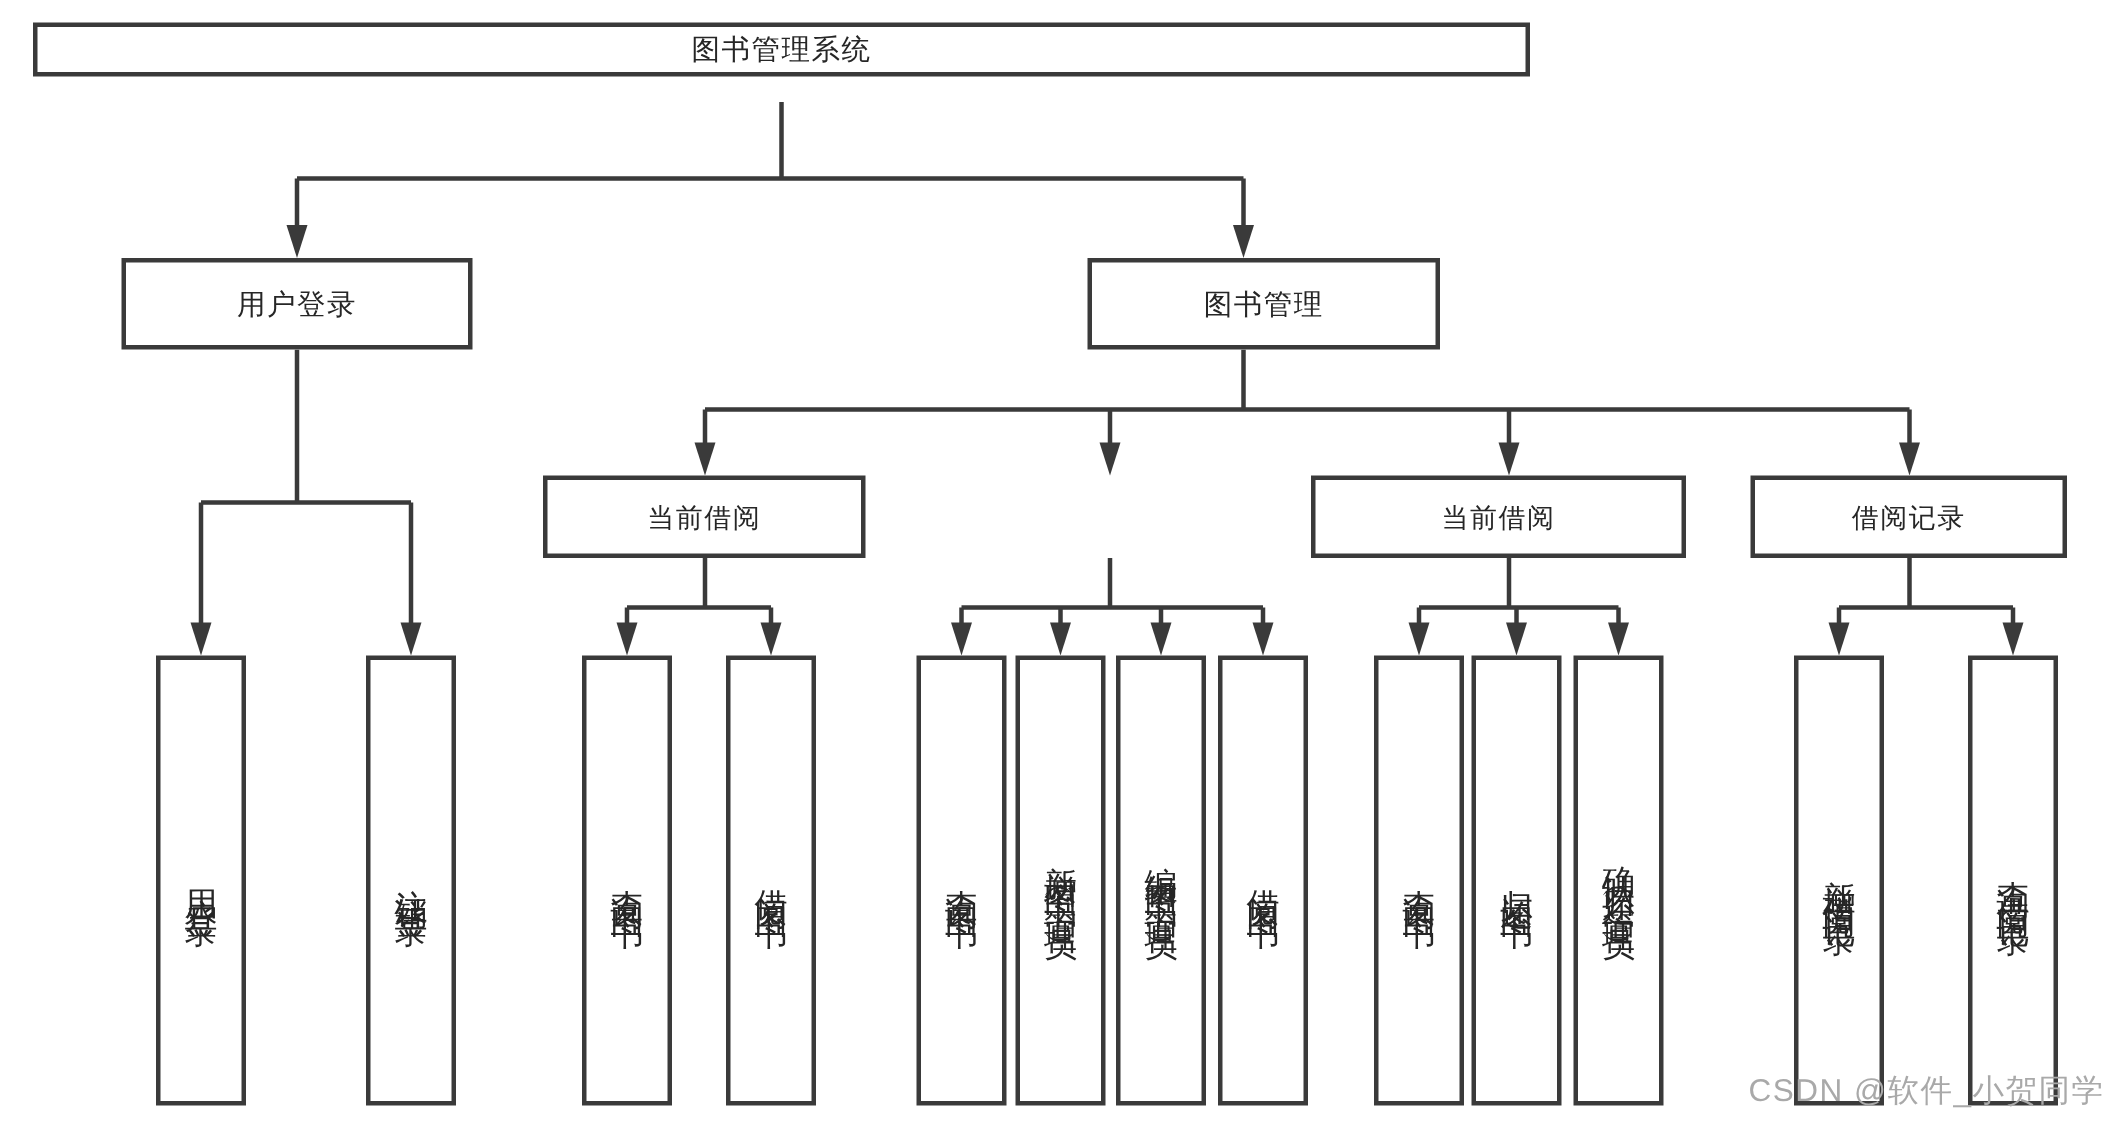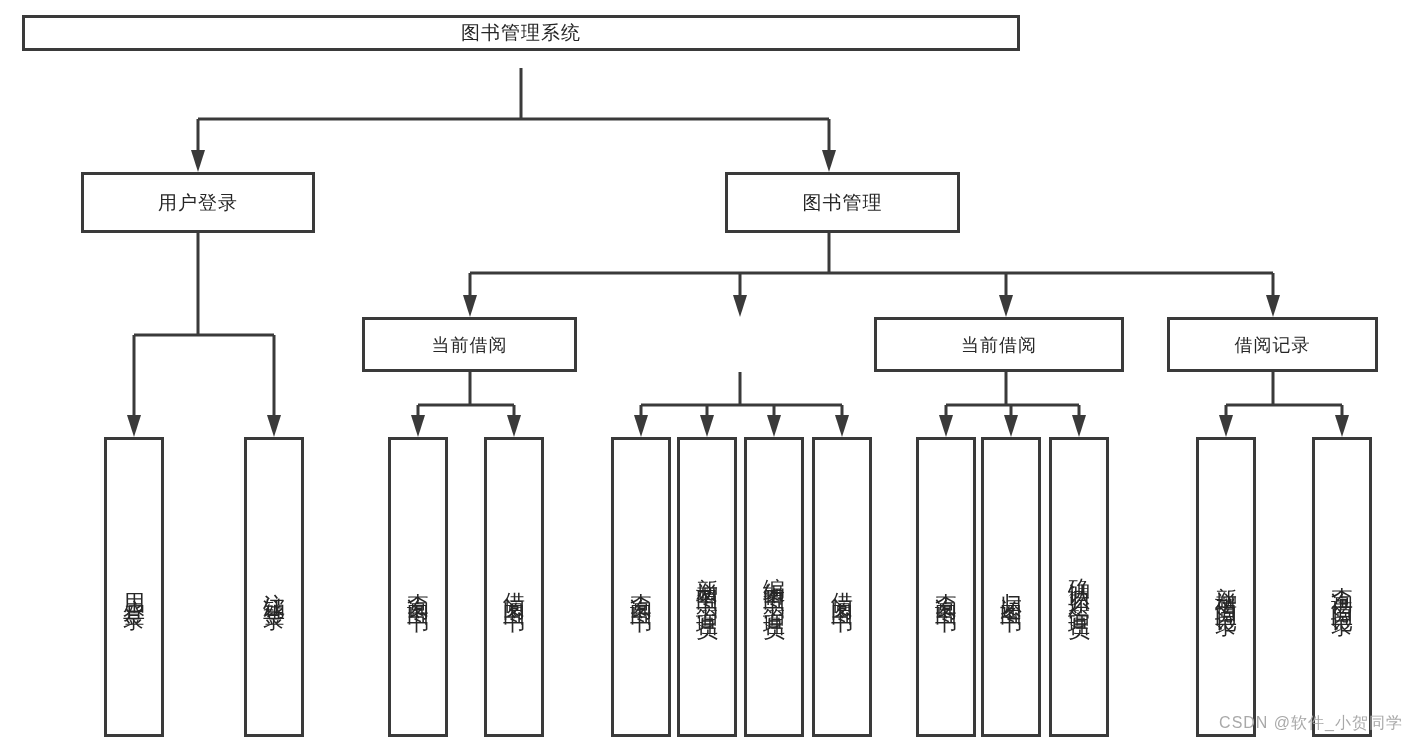--- a/index.html
+++ b/index.html
@@ -15,21 +15,21 @@
     background:#ffffff; display:flex; align-items:center; justify-content:center;
     color:var(--ink,#262626);
   }
   .h-label { font-size:19px; letter-spacing:1px; white-space:nowrap; }
   .m-label { font-size:18px; letter-spacing:1px; white-space:nowrap; }
   .v-label {
     writing-mode:vertical-rl; text-orientation:mixed;
     font-size:22px; letter-spacing:6px; line-height:1; white-space:nowrap;
   }
   .watermark {
-    position:absolute; top:713px; right:2px; font-size:16px;
+    position:absolute; top:713px; right:2px; font-size:21px;
     color:var(--wm,#a9a9a9); white-space:nowrap; letter-spacing:1px;
   }
 </style>
 </head>
 <body>
 
 <div id="canvas" style="--line: #3a3a3a; --ink: #262626; --wm: #a9a9a9;">
 
   <svg class="connectors" viewBox="0 0 1405 747">
     <path d="M521 68 V119 M198 119 H829 M198 119 V153 M829 119 V153"></path>

